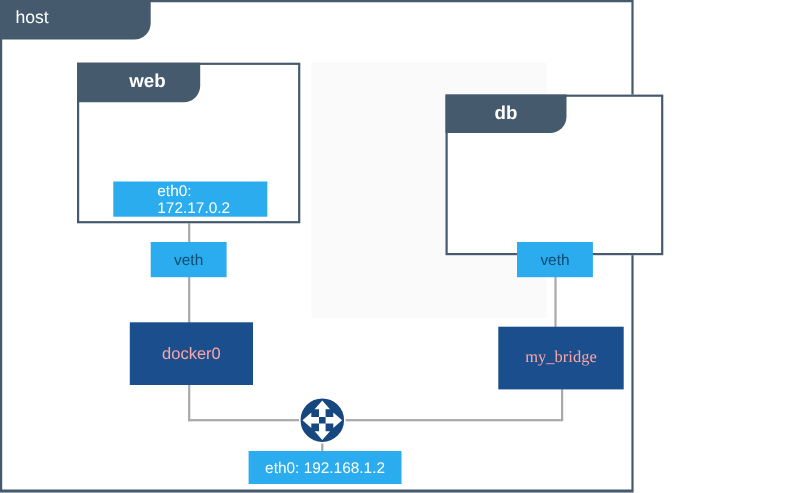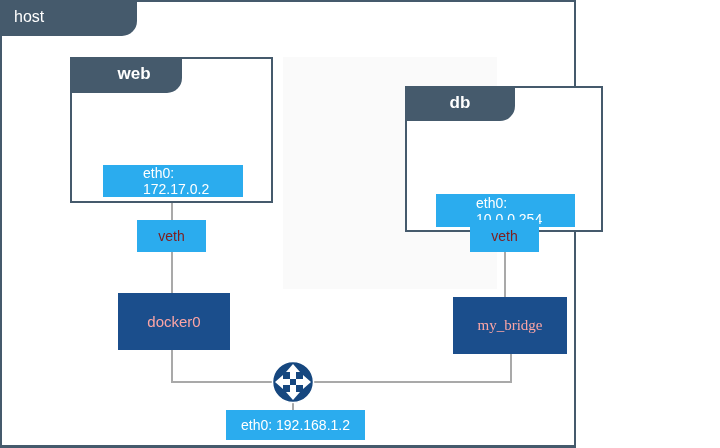--- a/index.html
+++ b/index.html
@@ -30,21 +30,21 @@
     border-bottom-right-radius:15px;color:#fff;font-size:17px;font-weight:bold;
     text-align:center;line-height:34px;}
   .container.web .node-tab{width:112px;padding-left:16px;}
   .container.db .node-tab{width:110px;height:35px;line-height:33px;}
 
   
   .eth-label{position:absolute;background:var(--blue);color:#fff;font-size:14px;
     display:flex;align-items:center;justify-content:center;z-index:4;padding-left:40px;}
   .container.web .eth-label{left:31px;top:106px;width:140px;height:32px;}
   .container.db .eth-label{left:29px;top:106px;width:139px;height:33px;}
-  .veth{position:absolute;width:69px;height:32px;background:var(--blue);color:#7f1d1d;
+  .veth{position:absolute;width:69px;height:32px;background:var(--blue);color:#0c4a6e;
     font-size:14px;display:flex;align-items:center;justify-content:center;z-index:3;}
   .veth.left{left:137px;top:220px;}
   .veth.right{left:470px;top:220px;}
   .host-eth{position:absolute;left:226px;top:410px;width:139px;height:30px;
     background:var(--blue);color:#fff;font-size:14px;display:flex;
     align-items:center;justify-content:center;z-index:4;}
 
   
   .bridge{position:absolute;background:var(--navy);color:#fca5a5;font-size:15px;
     display:flex;align-items:center;justify-content:center;z-index:3;}
@@ -90,21 +90,20 @@
     <div class="node-tab">
       <span>web</span>
     </div>
     <div class="eth-label">eth0: 172.17.0.2</div>
   </div>
 
   <div class="container db">
     <div class="node-tab">
       <span>db</span>
     </div>
-    <div class="eth-label">eth0: 10.0.0.254</div>
   </div>
 
   <div class="veth left">veth</div>
   <div class="veth right">veth</div>
 
   <div class="bridge docker0">docker0</div>
   <div class="bridge mybridge">my_bridge</div>
 
   <div class="router">
     <svg width="44" height="44" viewBox="0 0 44 44">

